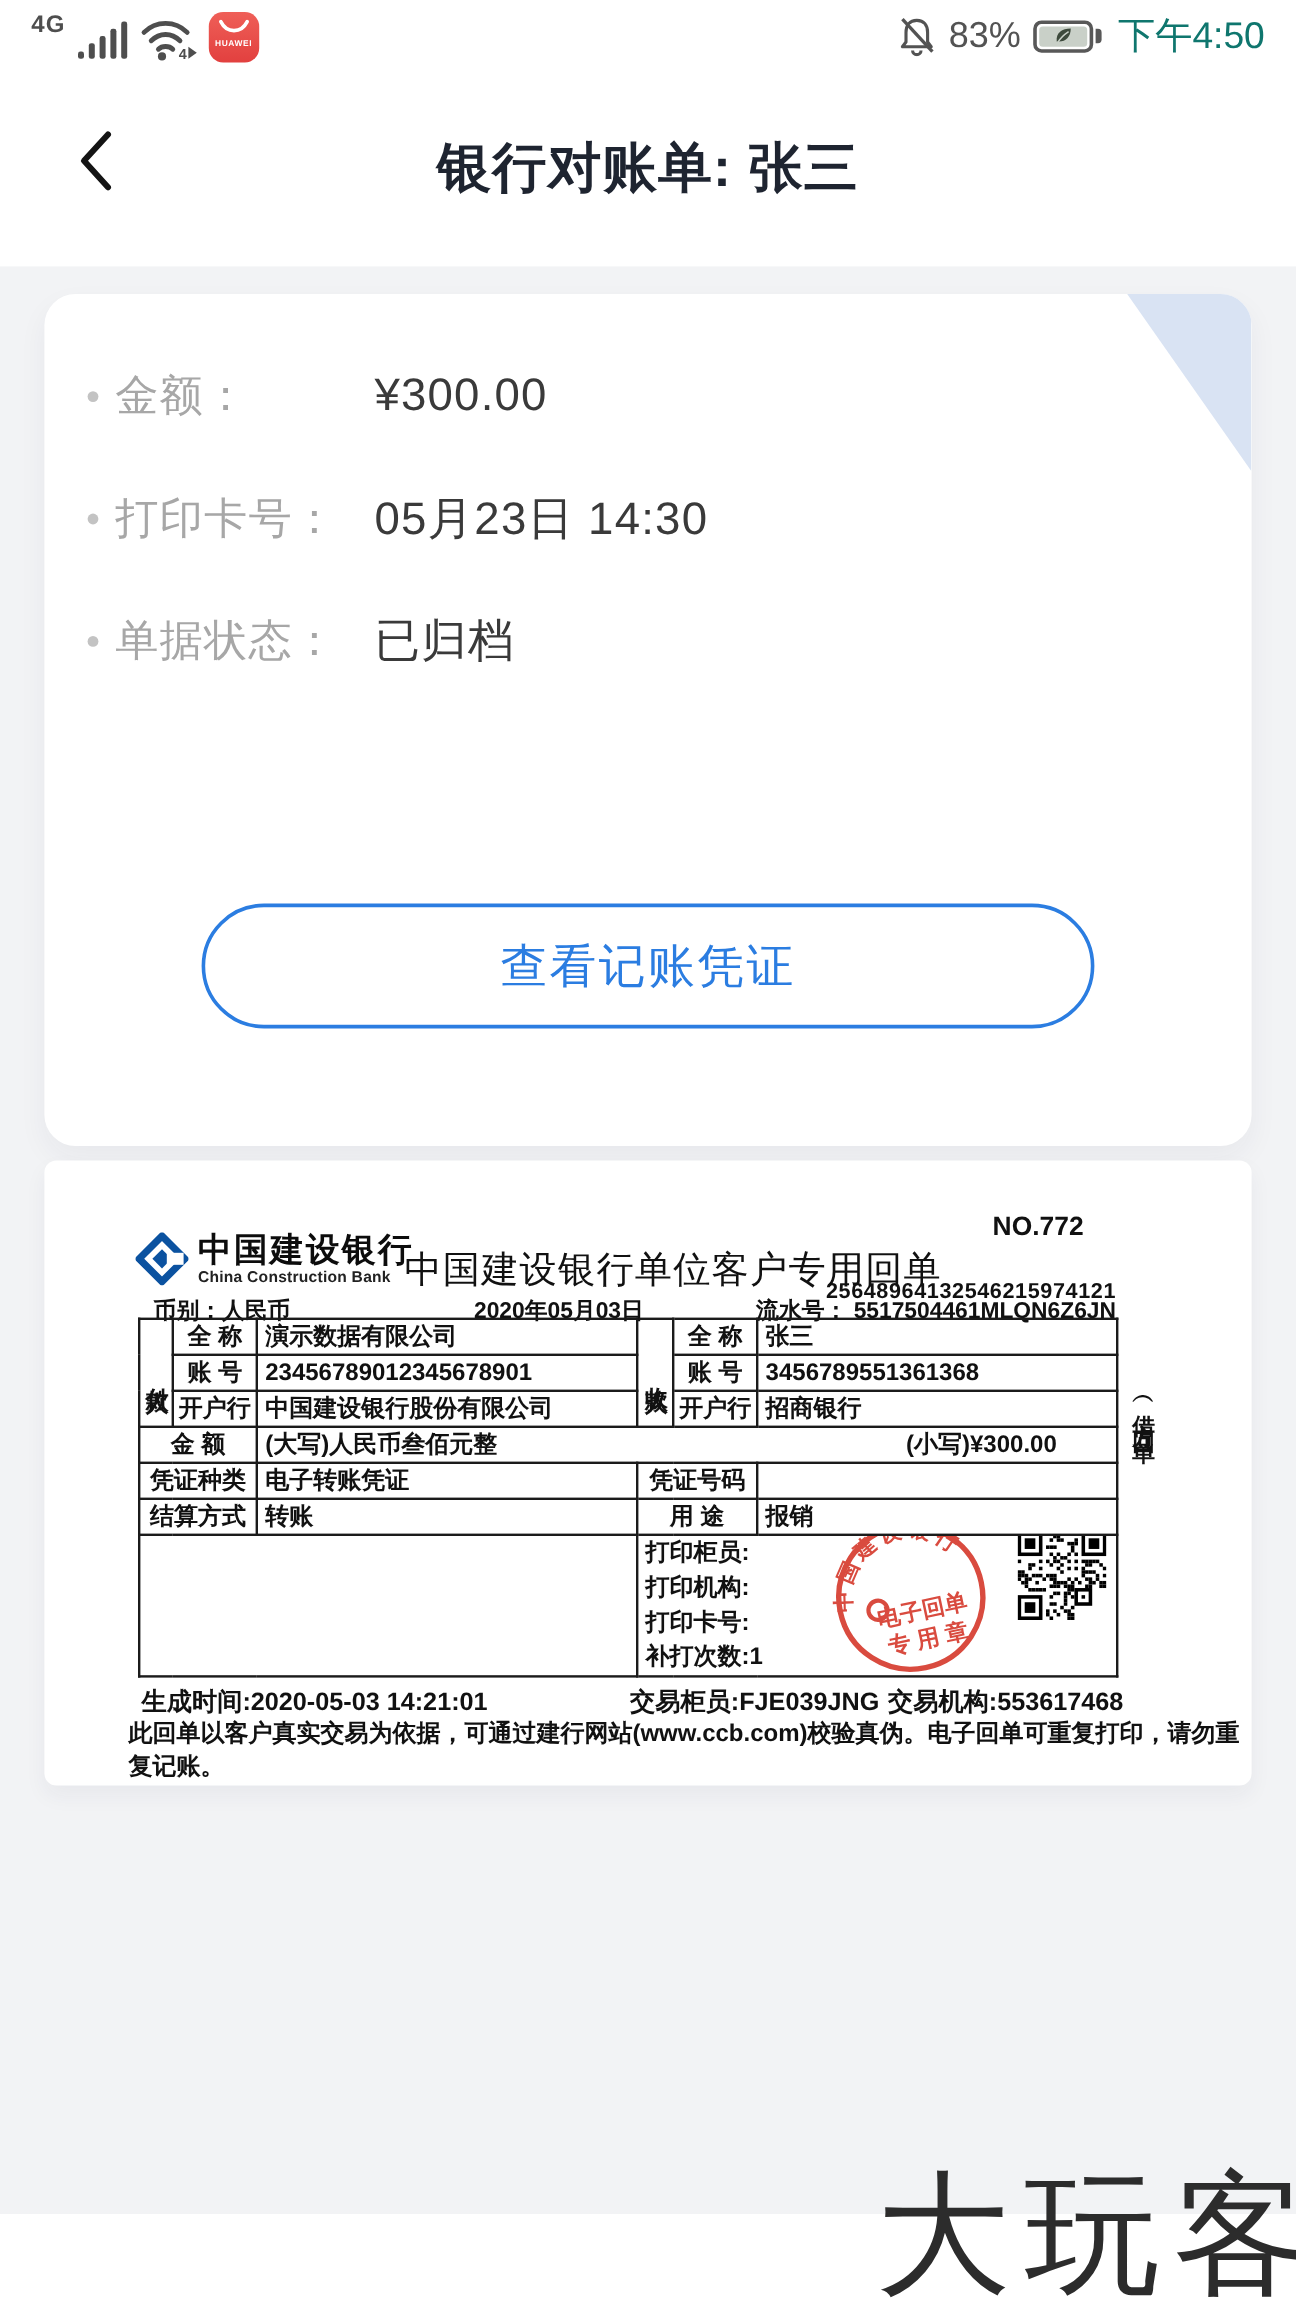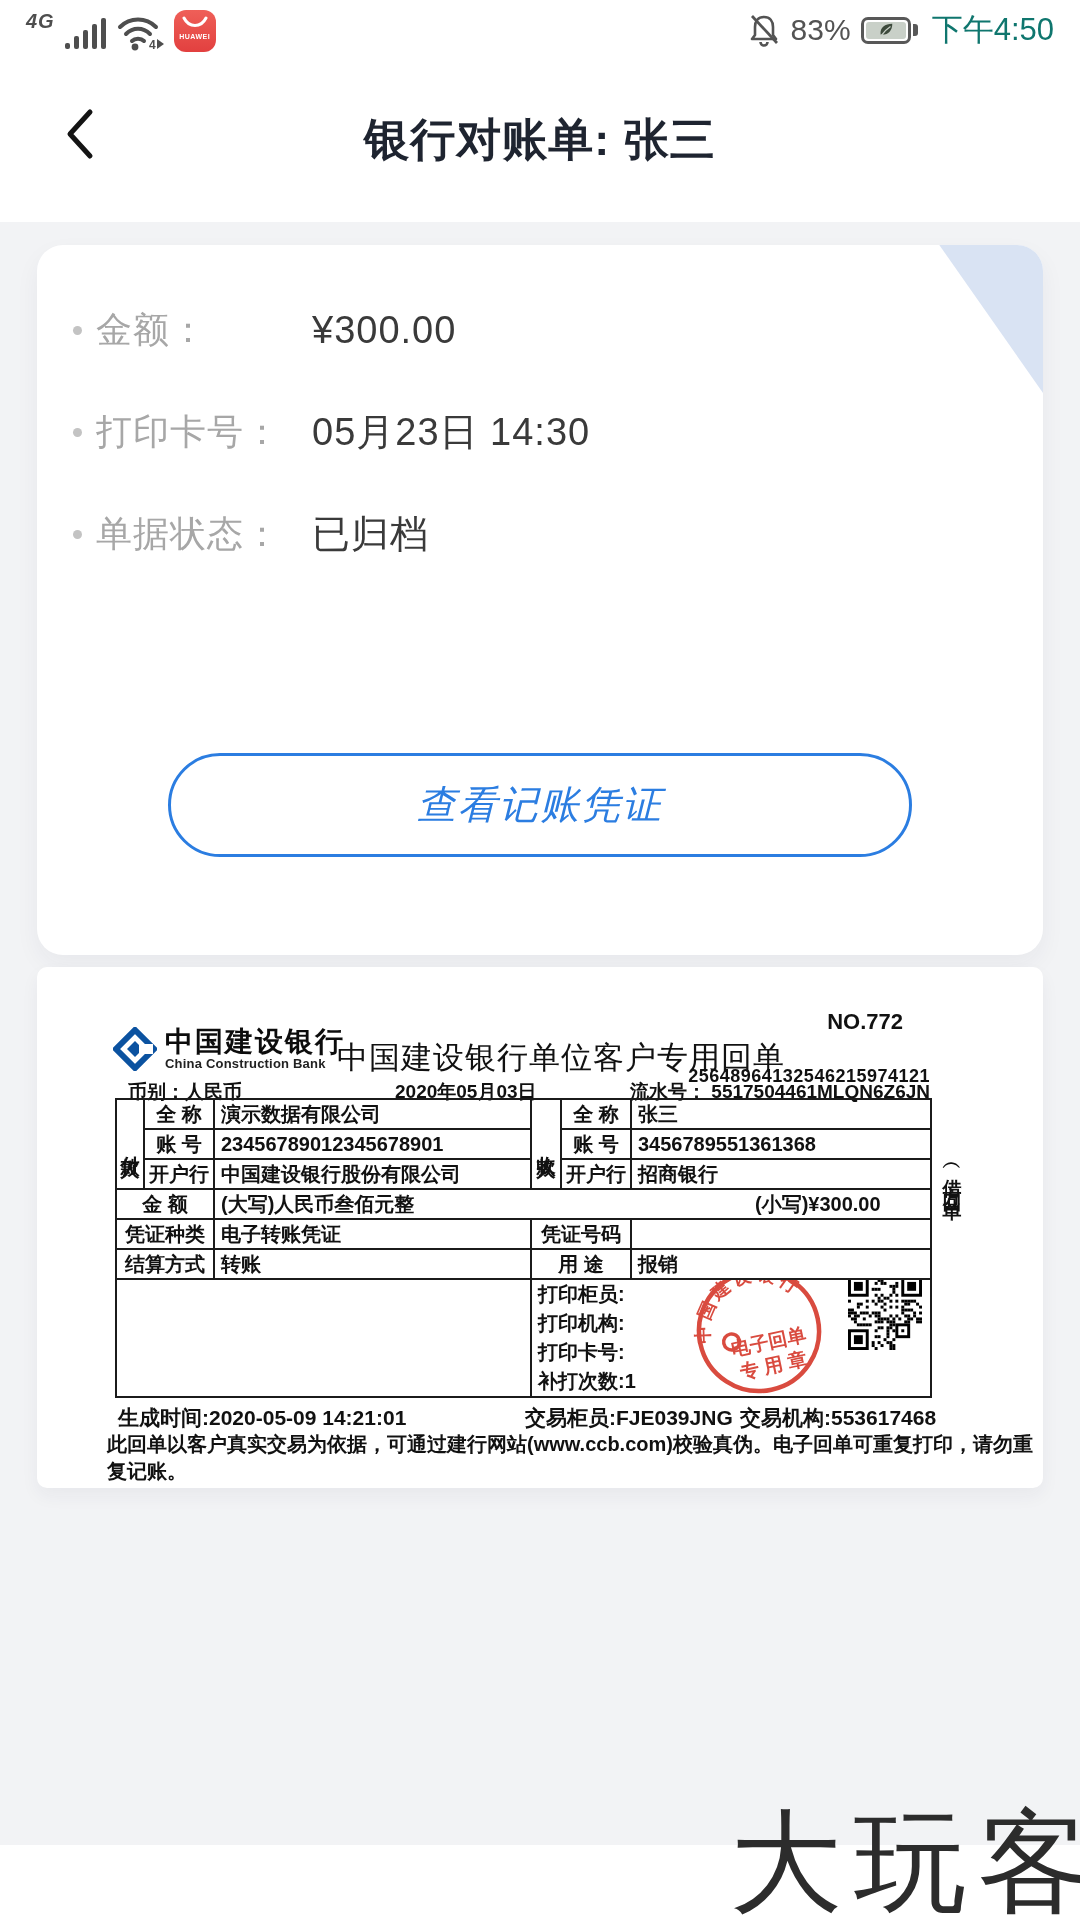--- a/index.html
+++ b/index.html
@@ -10,21 +10,21 @@
     background:#f2f3f5;
     overflow:hidden;
     color:#333;
   }
   
   .top-white { position:absolute; left:0; top:0; width:1080px; height:222px; background:#fff; }
 
   
   .status-bar { position:absolute; left:0; top:0; width:1080px; height:60px; display:flex; align-items:center; justify-content:space-between; padding:0 26px; }
   .sb-left { display:flex; align-items:flex-end; gap:10px; height:44px; }
-  .net-label { font-size:20px; font-weight:bold; color:#4e4e4e; align-self:flex-start; margin-top:2px; letter-spacing:1px;font-style:italic; }
+  .net-label { font-size:20px; font-weight:bold; color:#4e4e4e; align-self:flex-start; margin-top:2px; letter-spacing:1px; }
   .sig-bars { display:flex; align-items:flex-end; gap:4px; height:34px; padding-bottom:3px; }
   .sig-bars i { display:block; width:5px; background:#4e4e4e; border-radius:2px; }
   .wifi-wrap { position:relative; width:44px; height:38px; }
   .wifi-badge { position:absolute; right:-4px; bottom:0; font-size:12px; font-weight:bold; color:#4e4e4e; }
   .wifi-badge::after { content:""; display:inline-block; margin-left:1px; border-left:7px solid #4e4e4e; border-top:5px solid transparent; border-bottom:5px solid transparent; }
   .huawei-icon { width:42px; height:42px; border-radius:12px; background:linear-gradient(180deg,#ef5f58,#e2403f); display:flex; flex-direction:column; align-items:center; justify-content:flex-start; padding-top:6px; margin-left:4px; }
   .huawei-icon svg { display:block; }
   .huawei-icon span { font-size:7px; font-weight:bold; color:#fff; letter-spacing:.5px; margin-top:5px; }
   .sb-right { display:flex; align-items:center; gap:10px; }
   .sb-text { font-size:30px; color:#535353; }
@@ -41,21 +41,21 @@
 
   
   .detail-card { position:absolute; left:37px; top:245px; width:1006px; height:710px; background:#fff; border-radius:26px; box-shadow:0 10px 24px rgba(30,40,70,.05); overflow:hidden; padding:52px 0 0 36px; }
   .fold { position:absolute; right:0; top:0; width:122px; height:148px; pointer-events:none; }
   .fold .fold-back { position:absolute; inset:0; background:#d9e3f3; clip-path:polygon(15% 0, 100% 0, 100% 100%); }
   .fold .fold-front { position:absolute; inset:0; background:#fff; clip-path:polygon(9% 0, 68% 68%, 1% 98%); filter:drop-shadow(3px 3px 3px rgba(60,80,120,.25)); }
   .d-row { display:flex; align-items:center; height:66px; margin-bottom:36px; }
   .d-bullet { width:9px; height:9px; border-radius:50%; background:#c3c3c3; margin-right:14px; flex:0 0 auto; }
   .d-label { width:216px; font-size:36px; color:#a7a7a7; letter-spacing:1px; flex:0 0 auto; }
   .d-value { font-size:38px; color:#3a3a3a; letter-spacing:1px; }
-  .voucher-btn { position:absolute; left:131px; top:508px; width:744px; height:104px; border:3px solid #2b7de1; border-radius:54px; background:#fff; color:#2b7de1; font-size:39px; font-family:"Liberation Sans",sans-serif; letter-spacing:2px; display:flex; align-items:center; justify-content:center; cursor:pointer;font-style:italic; }
+  .voucher-btn { position:absolute; left:131px; top:508px; width:744px; height:104px; border:3px solid #2b7de1; border-radius:54px; background:#fff; color:#2b7de1; font-size:39px; font-family:"Liberation Sans",sans-serif; letter-spacing:2px; display:flex; align-items:center; justify-content:center; cursor:pointer; }
 
   
   .receipt-card { position:absolute; left:37px; top:967px; width:1006px; height:521px; background:#fff; border-radius:10px; box-shadow:0 8px 18px rgba(30,40,70,.05); color:#111; font-weight:bold; }
   .receipt-card .no { position:absolute; top:42px; right:140px; font-size:22px; font-weight:600; }
   .logo-group { position:absolute; left:76px; top:60px; display:flex; align-items:center; gap:8px; }
   .bank-name-cn { font-size:28px; font-weight:bold; color:#0c0c0c; letter-spacing:2px; line-height:28px; }
   .bank-name-en { font-size:13px; font-weight:bold; color:#222; letter-spacing:.2px; }
   .receipt-title { position:absolute; left:300px; top:70px; font-size:31px; font-weight:normal; letter-spacing:1px; }
   .serial { position:absolute; right:113px; top:99px; font-size:18px; letter-spacing:.5px; }
   .info-row { position:absolute; left:0; top:112px; width:1006px; height:24px; font-size:19px; }
@@ -419,21 +419,21 @@
               <rect x="15" y="24" width="1" height="1" fill="#000"></rect>
             </svg>
       </td>
     </tr>
   </tbody>
     </table>
 
   <div class="side-note">（借方回单）</div>
 
   <div class="rcpt-footer1">
-    <span class="rf-generated">生成时间:2020-05-09 14:21:01</span>
+    <span class="rf-generated">生成时间:2020-05-03 14:21:01</span>
     <span class="rf-teller">交易柜员:FJE039JNG</span>
     <span class="rf-org">交易机构:553617468</span>
   </div>
   <div class="rcpt-footer2">此回单以客户真实交易为依据，可通过建行网站(www.ccb.com)校验真伪。电子回单可重复打印，请勿重复记账。</div>
 </div>
 
 <div class="bottom-white"></div>
 <div class="watermark">大玩客</div>
 
 </body></html>

